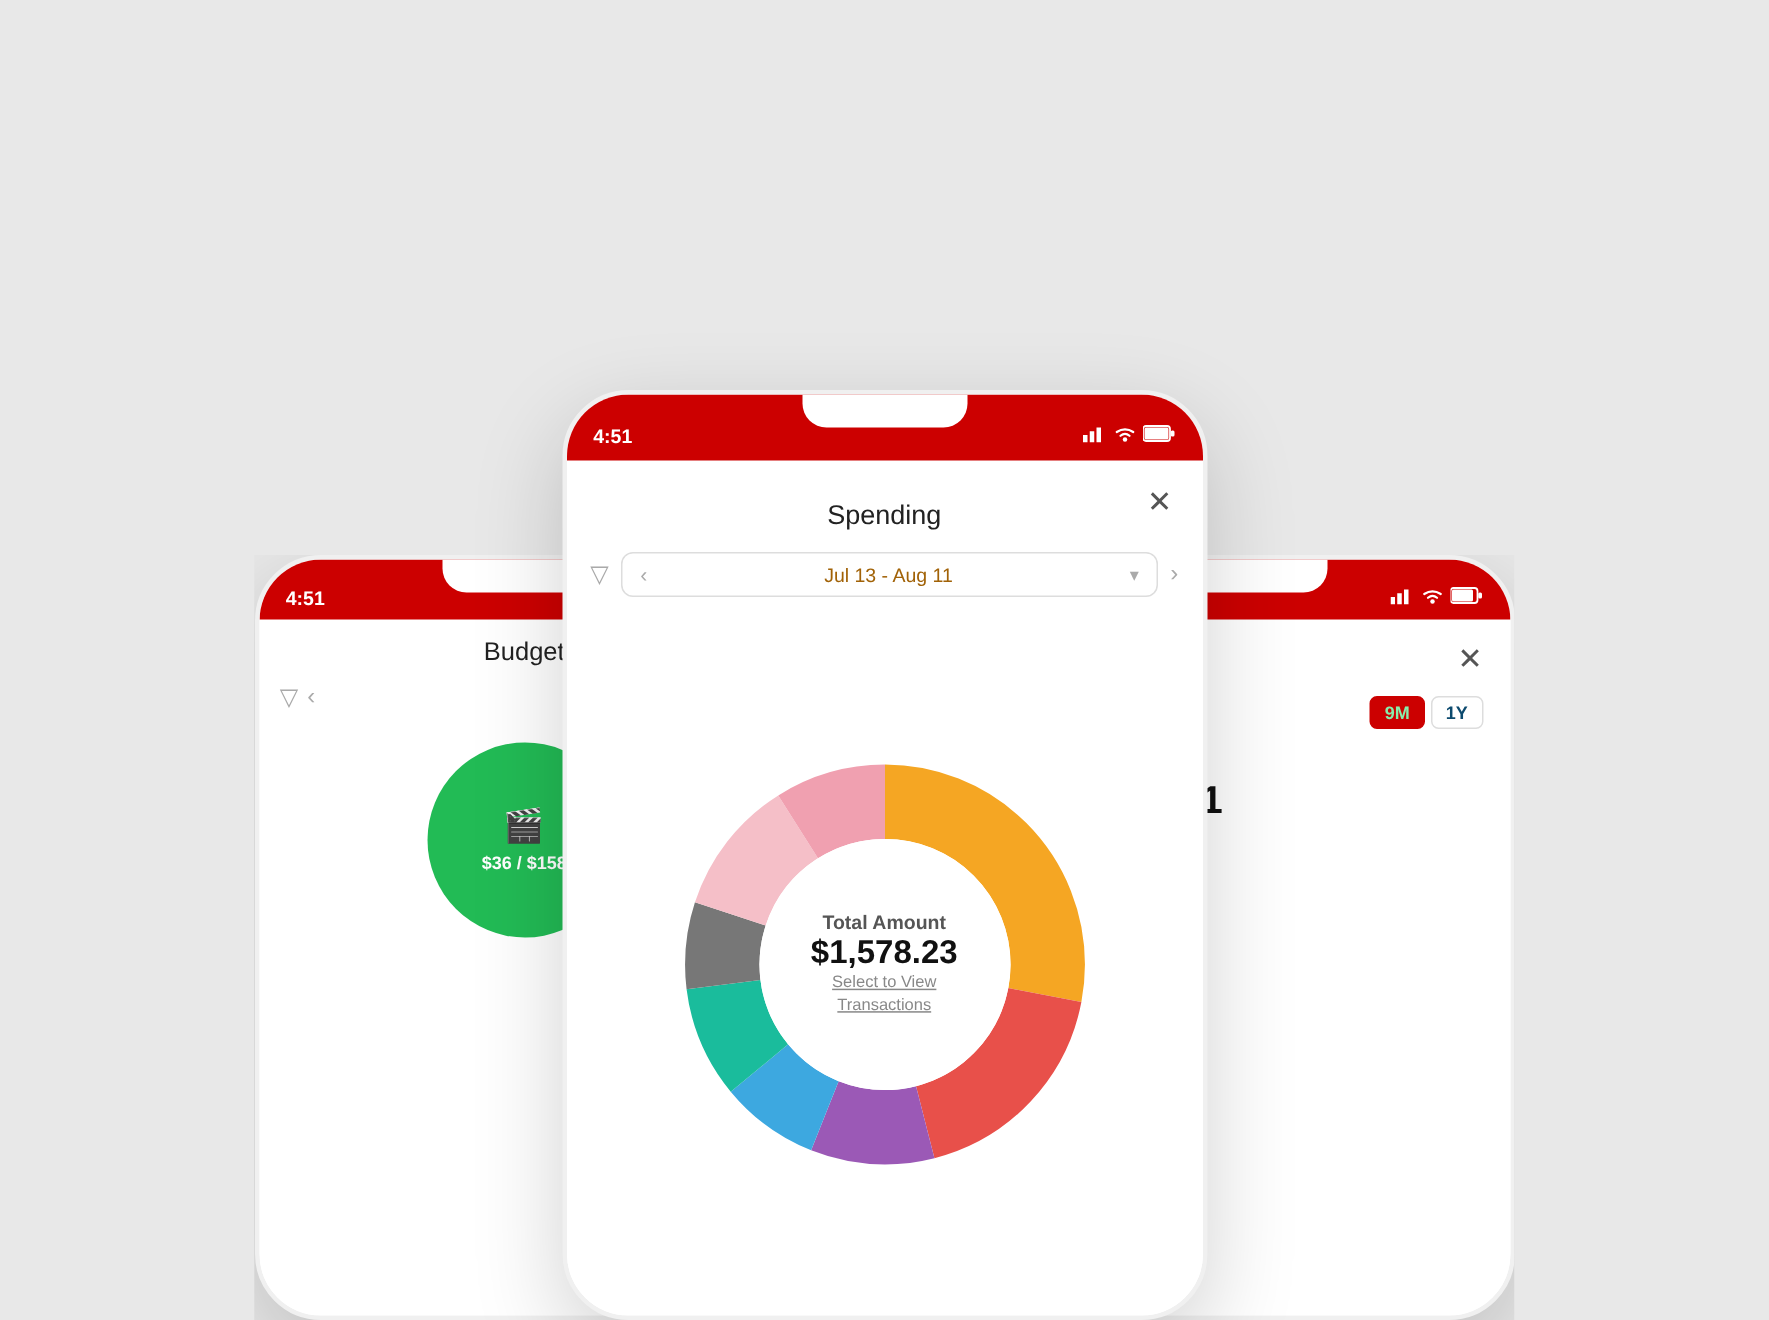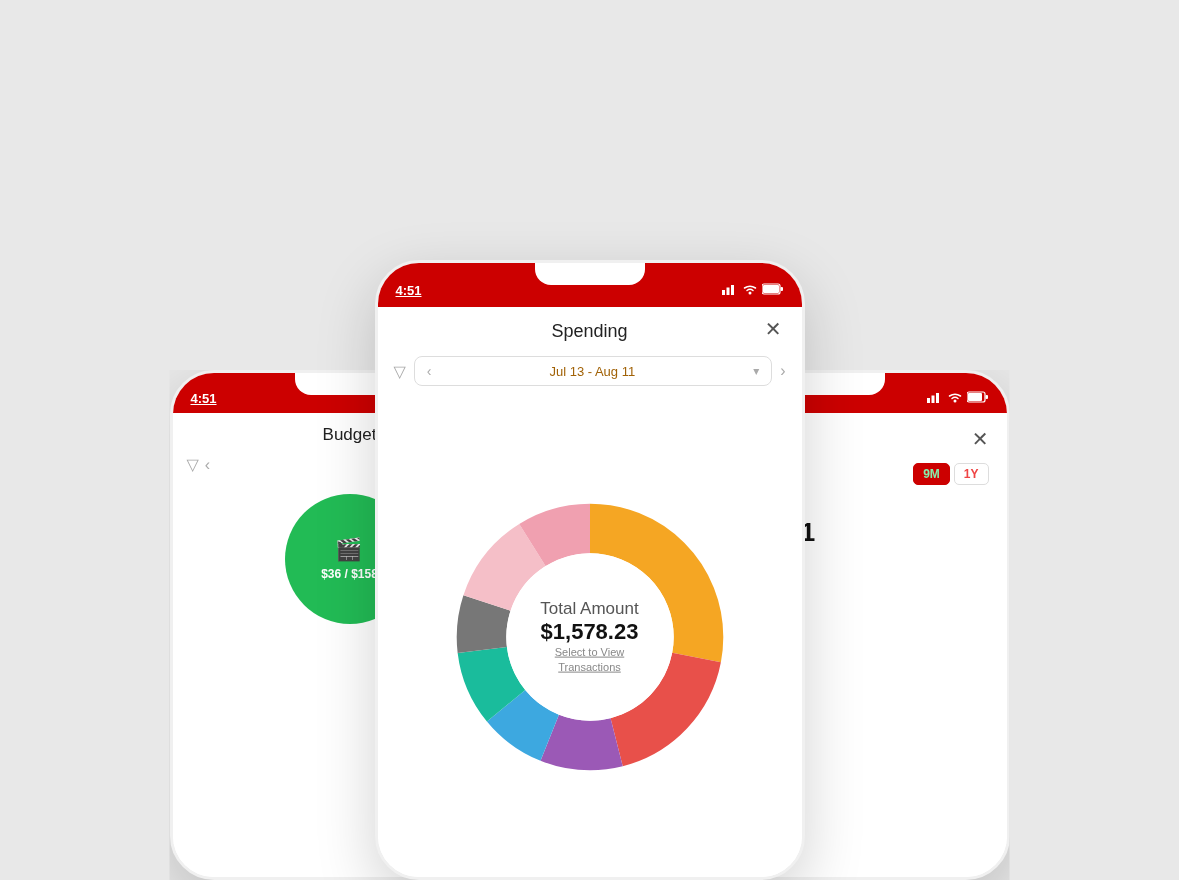--- a/index.html
+++ b/index.html
@@ -38,21 +38,20 @@
     .status-bar {
       background: #cc0000;
       display: flex;
       align-items: center;
       justify-content: space-between;
       padding: 16px 18px 6px;
       color: #fff;
       font-size: 13px;
       font-weight: 600;
       flex-shrink: 0;
-      text-decoration: underline;
     }
     .status-right {
       display: flex;
       align-items: center;
       gap: 4px;
       font-size: 11px;
     }
     .notch {
       width: 110px;
       height: 22px;
@@ -85,21 +84,21 @@
       flex-direction: column;
       background: #fff;
       overflow: hidden;
     }
 
     
     .title-row {
       display: flex;
       align-items: center;
       justify-content: center;
-      padding: 14px 20px 8px;
+      padding: 26px 20px 8px;
       position: relative;
     }
     .title-row .screen-title {
       font-size: 18px;
       font-weight: 500;
       color: #222;
     }
     .close-btn {
       position: absolute;
       right: 20px;
@@ -171,23 +170,23 @@
       height: 100%;
     }
     .donut-center {
       position: absolute;
       top: 50%;
       left: 50%;
       transform: translate(-50%, -50%);
       text-align: center;
     }
     .donut-center .total-label {
-      font-size: 17px;
+      font-size: 13px;
       color: #555;
-      font-weight: 400;
+      font-weight: 700;
     }
     .donut-center .total-amount {
       font-size: 22px;
       font-weight: 700;
       color: #111;
       text-align: center;
     }
     .donut-center .select-hint {
       font-size: 11px;
       color: #888;
@@ -318,21 +317,21 @@
       display: flex;
       gap: 4px;
       margin-bottom: 14px;
       justify-content: flex-end;
     }
     .period-tab {
       padding: 3px 9px;
       border-radius: 5px;
       font-size: 12px;
       font-weight: 600;
-      color: #ef4444;
+      color: #0c4a6e;
       border: 1px solid #ddd;
       background: #fff;
     }
     .period-tab.active {
       background: #cc0000;
       color: #86efac;
       border-color: #cc0000;
     }
     .networth-date {
       font-size: 12px;

